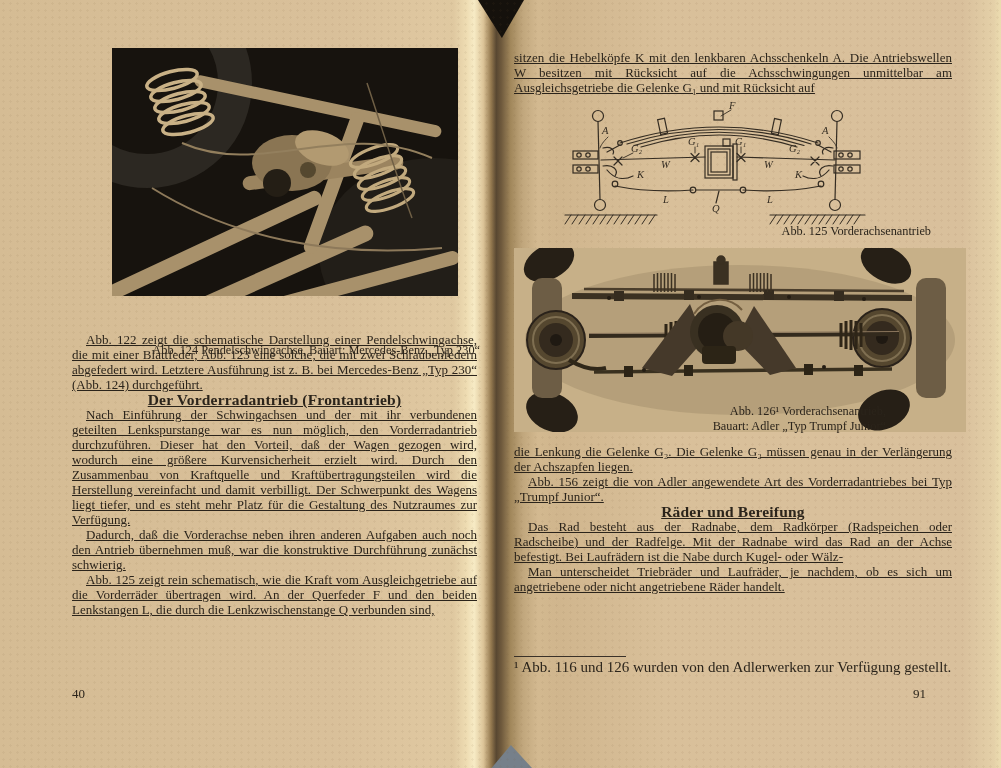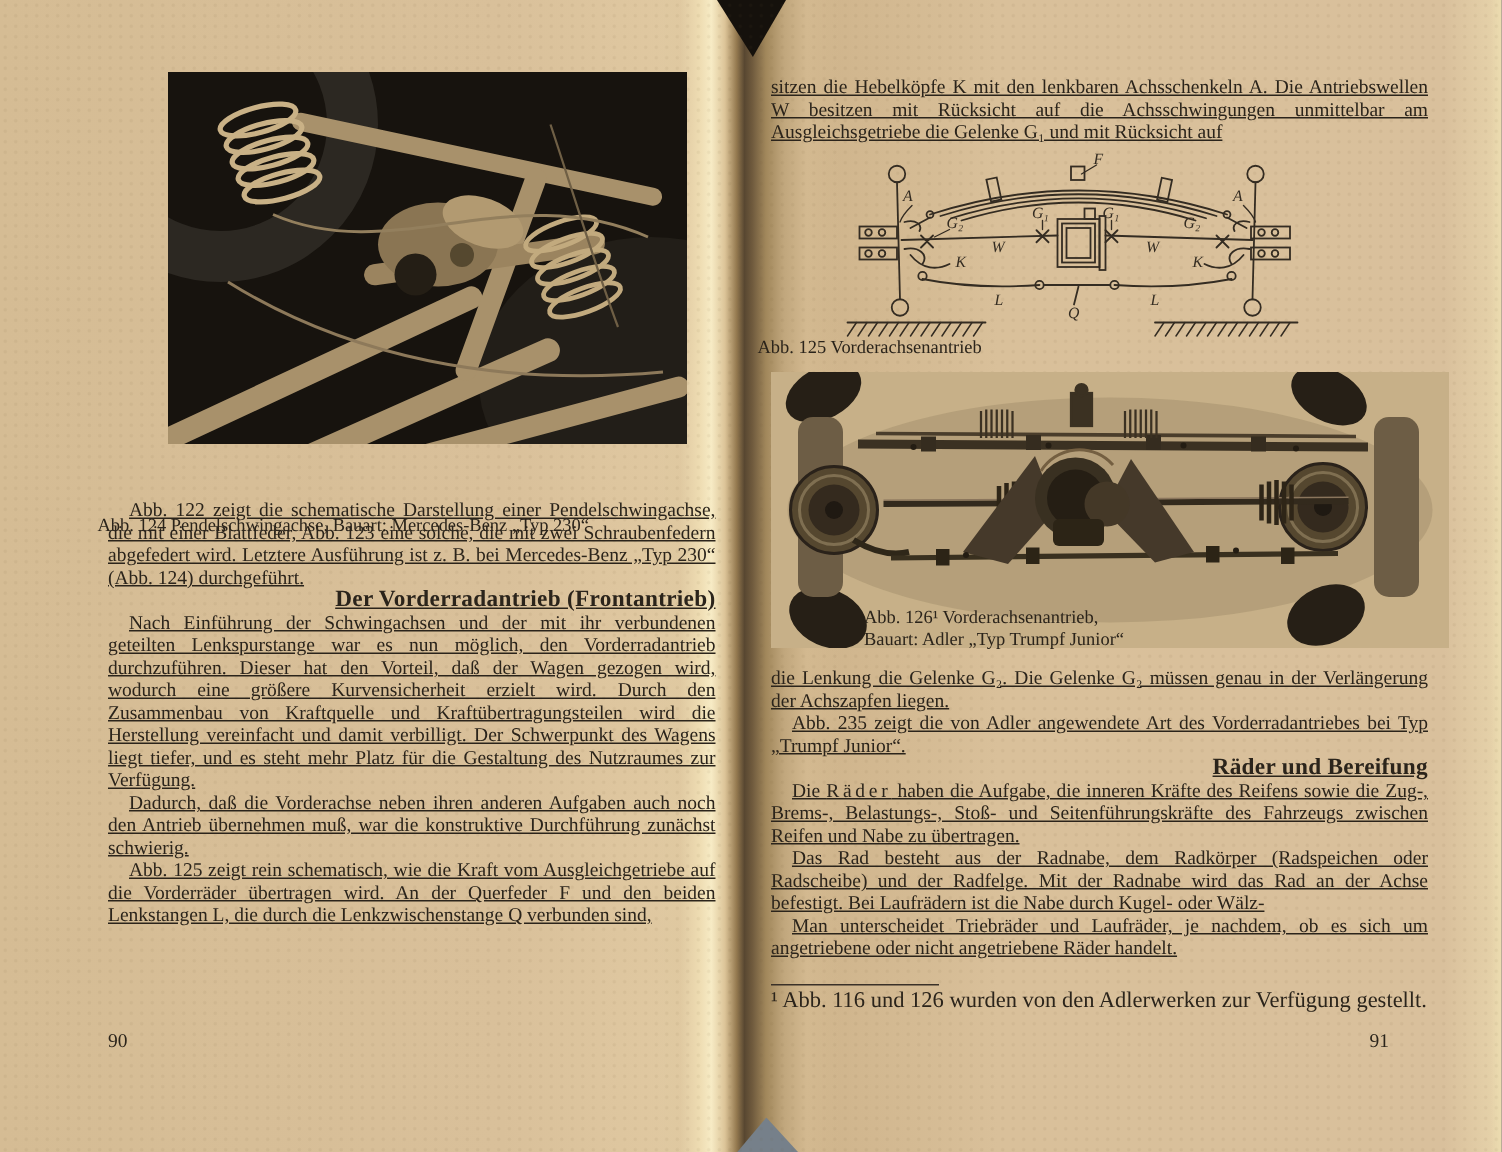--- a/index.html
+++ b/index.html
@@ -24,23 +24,23 @@
         background:#76808a;clip-path:polygon(8% 100%,100% 100%,52% 0%);}
   .edge-right{position:absolute;right:0;top:0;width:7px;height:768px;
         background:linear-gradient(90deg,rgba(233,215,174,0),#ecdcb0);}
 
   .body-text{font-size:13px;line-height:15px;text-align:justify;}
   .body-text p{margin:0;text-decoration:underline;}
   .ind{text-indent:14px;}
   .blk-left{position:absolute;left:72px;top:332px;width:405px;}
   .blk-right-top{position:absolute;left:514px;top:50px;width:438px;}
   .blk-right-mid{position:absolute;left:514px;top:444px;width:438px;}
-  .heading{font-weight:bold;font-size:15.5px;text-align:right;letter-spacing:.2px;
+  .heading{font-weight:bold;font-size:15.5px;text-align:center;letter-spacing:.2px;
            margin:12px 0 6px 0;text-indent:0;}
-  .caption{position:absolute;text-align:left;font-size:12.3px;line-height:14.5px;}
+  .caption{position:absolute;text-align:right;font-size:12.3px;line-height:14.5px;}
   .cap-124{left:65px;top:303px;width:415px;margin-top:40px;}
   .cap-125{left:505px;top:224px;width:426px;}
   .cap-126{left:576px;top:404px;width:310px;}
   .sperr{letter-spacing:2.5px;}
   .photo124{position:absolute;left:112px;top:48px;width:346px;height:248px;}
   .fig125{position:absolute;left:545px;top:100px;width:350px;height:125px;}
   .fig126{position:absolute;left:514px;top:248px;width:452px;height:184px;}
   .fnote{position:absolute;left:514px;top:656px;width:438px;font-size:15px;line-height:13px;}
   .fnrule{width:112px;border-top:1px solid #3a3128;margin:0 0 4px 0;}
   .pagenum{position:absolute;font-size:13px;}
@@ -102,21 +102,21 @@
   </svg>
   <div class="caption cap-124">Abb. 124 Pendelschwingachse, Bauart: Mercedes-Benz „Typ 230“</div>
 
   <div class="blk-left body-text">
     <p class="ind">Abb. 122 zeigt die schematische Darstellung einer Pendelschwingachse, die mit einer Blattfeder, Abb. 123 eine solche, die mit zwei Schraubenfedern abgefedert wird. Letztere Ausführung ist z. B. bei Mercedes-Benz „Typ 230“ (Abb. 124) durchgeführt.</p>
     <p class="heading">Der Vorderradantrieb (Frontantrieb)</p>
     <p class="ind">Nach Einführung der Schwingachsen und der mit ihr verbundenen geteilten Lenkspurstange war es nun möglich, den Vorderradantrieb durchzuführen. Dieser hat den Vorteil, daß der Wagen gezogen wird, wodurch eine größere Kurvensicherheit erzielt wird. Durch den Zusammenbau von Kraftquelle und Kraftübertragungsteilen wird die Herstellung vereinfacht und damit verbilligt. Der Schwerpunkt des Wagens liegt tiefer, und es steht mehr Platz für die Gestaltung des Nutzraumes zur Verfügung.</p>
     <p class="ind">Dadurch, daß die Vorderachse neben ihren anderen Aufgaben auch noch den Antrieb übernehmen muß, war die konstruktive Durchführung zunächst schwierig.</p>
     <p class="ind">Abb. 125 zeigt rein schematisch, wie die Kraft vom Ausgleichgetriebe auf die Vorderräder übertragen wird. An der Querfeder F und den beiden Lenkstangen L, die durch die Lenkzwischenstange Q verbunden sind,</p>
   </div>
-  <div class="pagenum pn-left">90</div>
+  <div class="pagenum pn-left">40</div>
 
   <div class="blk-right-top body-text">
     <p>sitzen die Hebelköpfe K mit den lenkbaren Achsschenkeln A. Die Antriebswellen W besitzen mit Rücksicht auf die Achsschwingungen unmittelbar am Ausgleichsgetriebe die Gelenke G₁ und mit Rücksicht auf</p>
   </div>
 
   <svg class="fig125" viewBox="0 0 350 125">
     <g stroke="#342c22" stroke-width="1.2" fill="none" stroke-linecap="round">
 
       <circle cx="53" cy="16" r="5.5"></circle>
         <line x1="53" y1="21.5" x2="55" y2="99.5"></line>
@@ -270,23 +270,22 @@
         <circle cx="310" cy="119" r="2"></circle>
     </g>
   </svg>
   <div class="caption cap-126">
     <div>Abb. 126¹ Vorderachsenantrieb,</div>
     <div>Bauart: Adler „Typ Trumpf Junior“</div>
   </div>
 
   <div class="blk-right-mid body-text">
     <p>die Lenkung die Gelenke G₂. Die Gelenke G₂ müssen genau in der Verlängerung der Achszapfen liegen.</p>
-    <p class="ind">Abb. 235 zeigt die von Adler angewendete Art des Vorderradantriebes bei Typ „Trumpf Junior“.</p>
+    <p class="ind">Abb. 156 zeigt die von Adler angewendete Art des Vorderradantriebes bei Typ „Trumpf Junior“.</p>
     <p class="heading">Räder und Bereifung</p>
-    <p class="ind"><span>Die </span><span class="sperr">Räder</span><span> haben die Aufgabe, die inneren Kräfte des Reifens sowie die Zug-, Brems-, Belastungs-, Stoß- und Seitenführungskräfte des Fahrzeugs zwischen Reifen und Nabe zu übertragen.</span></p>
     <p class="ind">Das Rad besteht aus der Radnabe, dem Radkörper (Radspeichen oder Radscheibe) und der Radfelge. Mit der Radnabe wird das Rad an der Achse befestigt. Bei Laufrädern ist die Nabe durch Kugel- oder Wälz-</p>
     <p class="ind">Man unterscheidet Triebräder und Laufräder, je nachdem, ob es sich um angetriebene oder nicht angetriebene Räder handelt.</p>
   </div>
 
   <div class="fnote">
     <div class="fnrule"></div>
     <div>¹ Abb. 116 und 126 wurden von den Adlerwerken zur Verfügung gestellt.</div>
   </div>
 
   <div class="pagenum pn-right">91</div>

